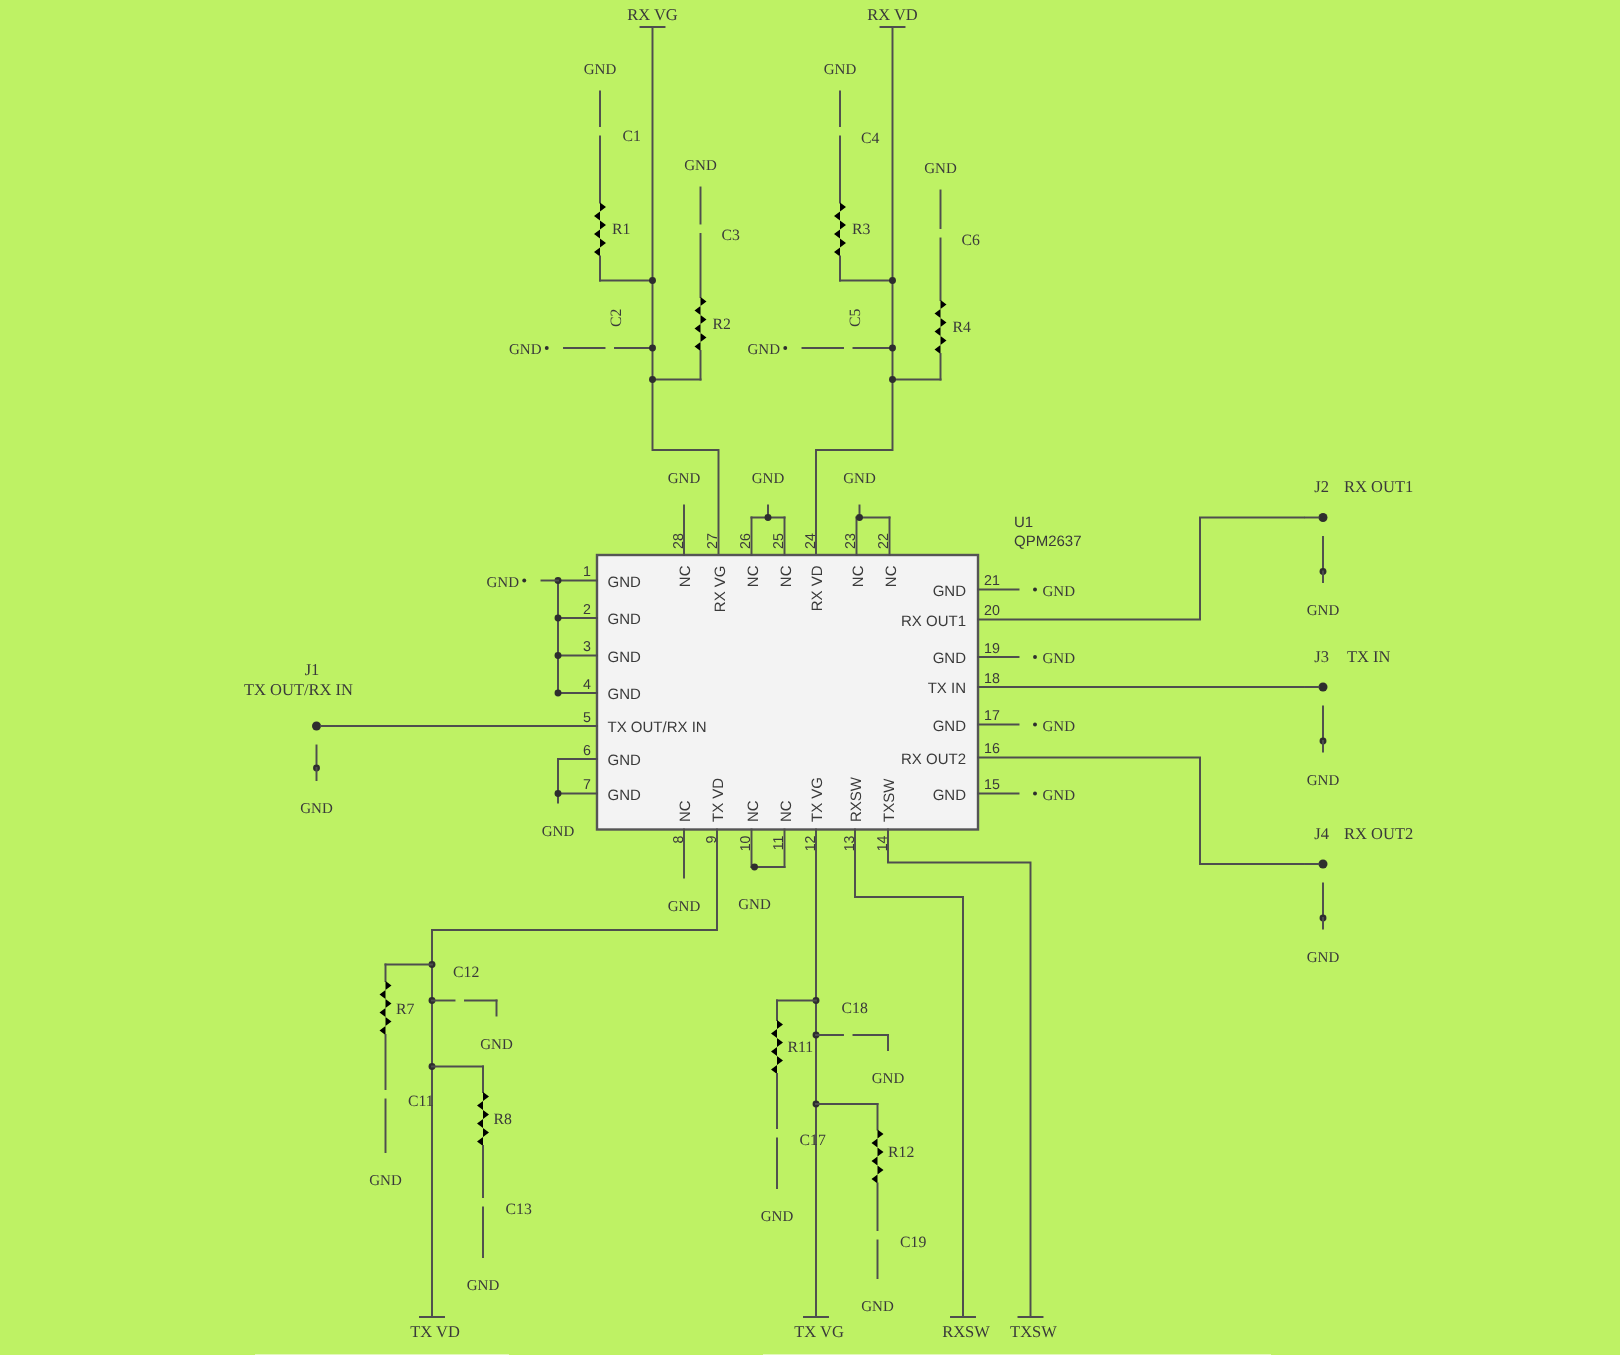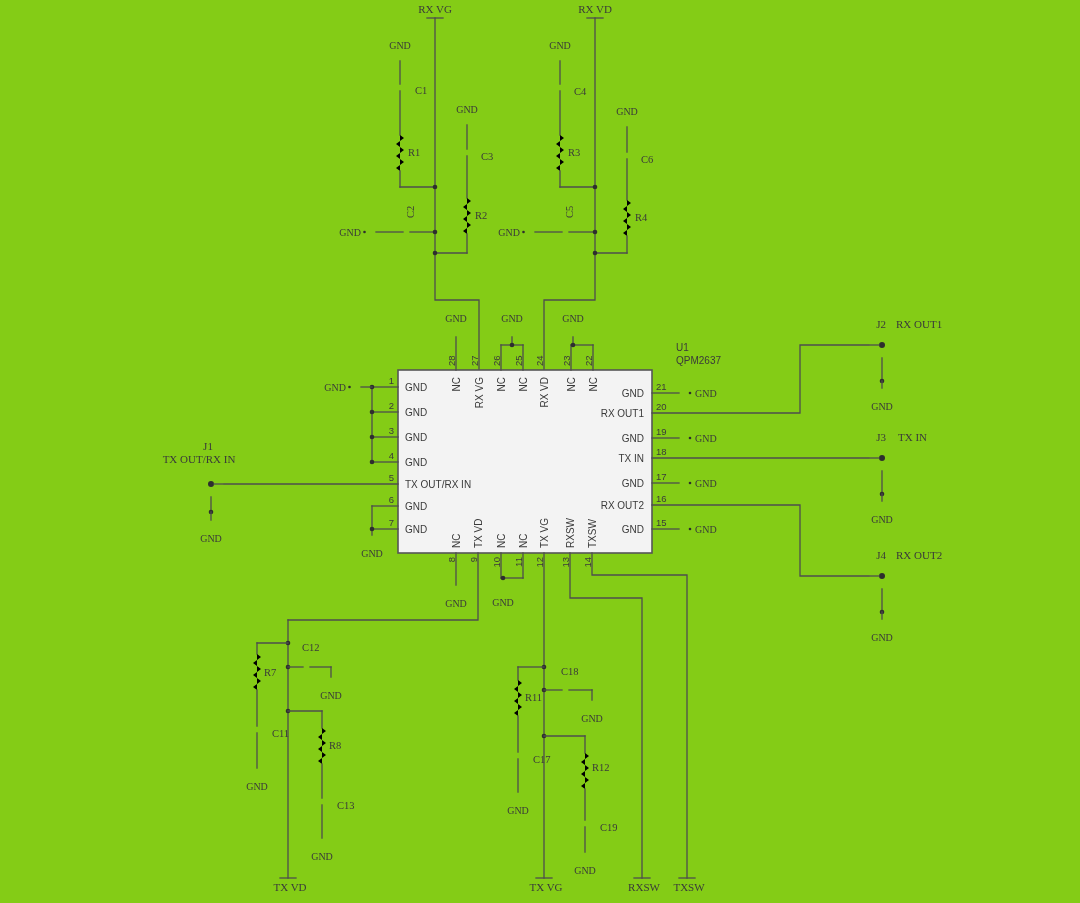--- a/index.html
+++ b/index.html
@@ -1,16 +1,16 @@
 <!DOCTYPE html>
 <html><head>
 <meta charset="utf-8">
 <style>
   html,body{margin:0;padding:0;background:#fdfdfd;}
-  .page{width:1080px;height:903px;position:relative;background:#84cc16;}
+  .page{width:1080px;height:903px;position:relative;background:#bef264;}
   svg{display:block;}
   .w line,.w path,.w polyline{stroke:#4e4e4e;stroke-width:1.3;fill:none;stroke-linecap:square;}
   .icbody{fill:#f3f3f3;stroke:#555;stroke-width:1.6;}
   .dot{fill:#2e2e2e;stroke:none;}
   text{fill:#3a3a3a;}
   .tg{font-family:"Liberation Serif",serif;font-size:10px;}
   .tc{font-family:"Liberation Serif",serif;font-size:10.5px;}
   .ts{font-family:"Liberation Sans",sans-serif;font-size:10px;}
   .tn{font-family:"Liberation Sans",sans-serif;font-size:9.5px;}
   .tb{font-family:"Liberation Serif",serif;font-size:11px;}

